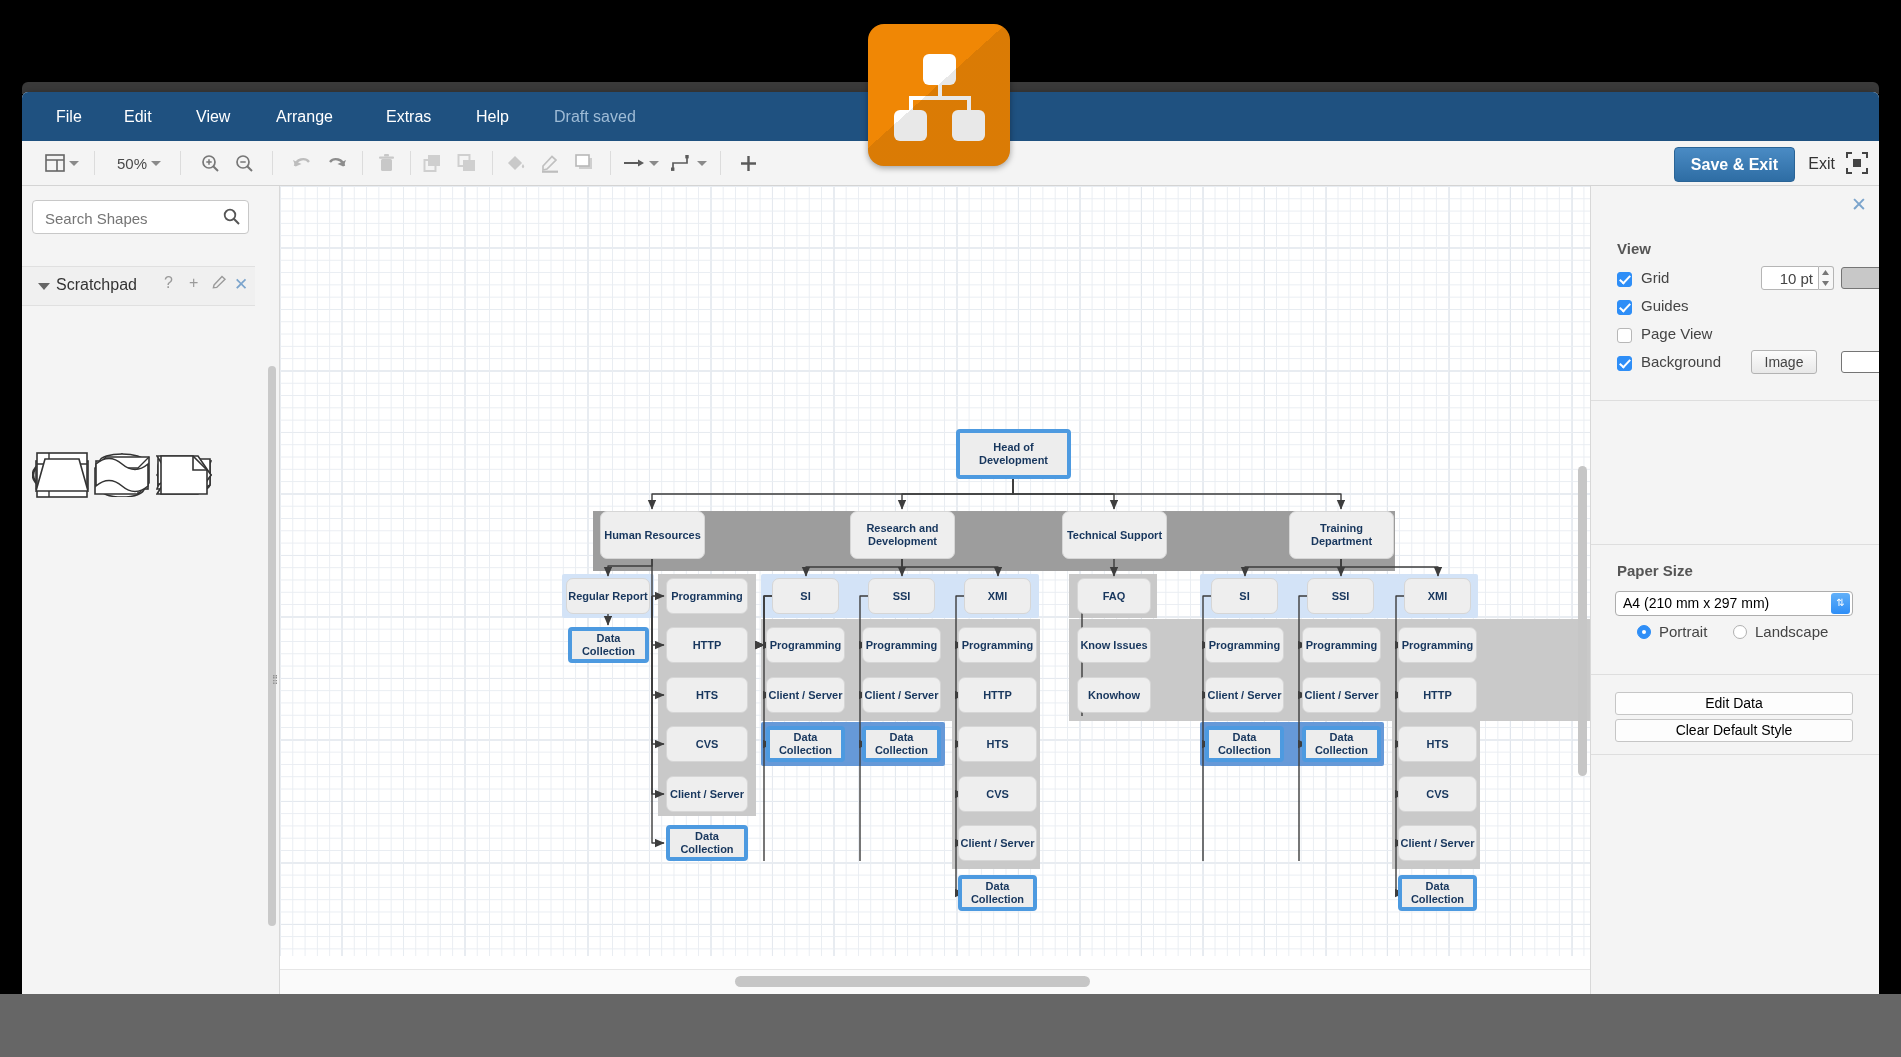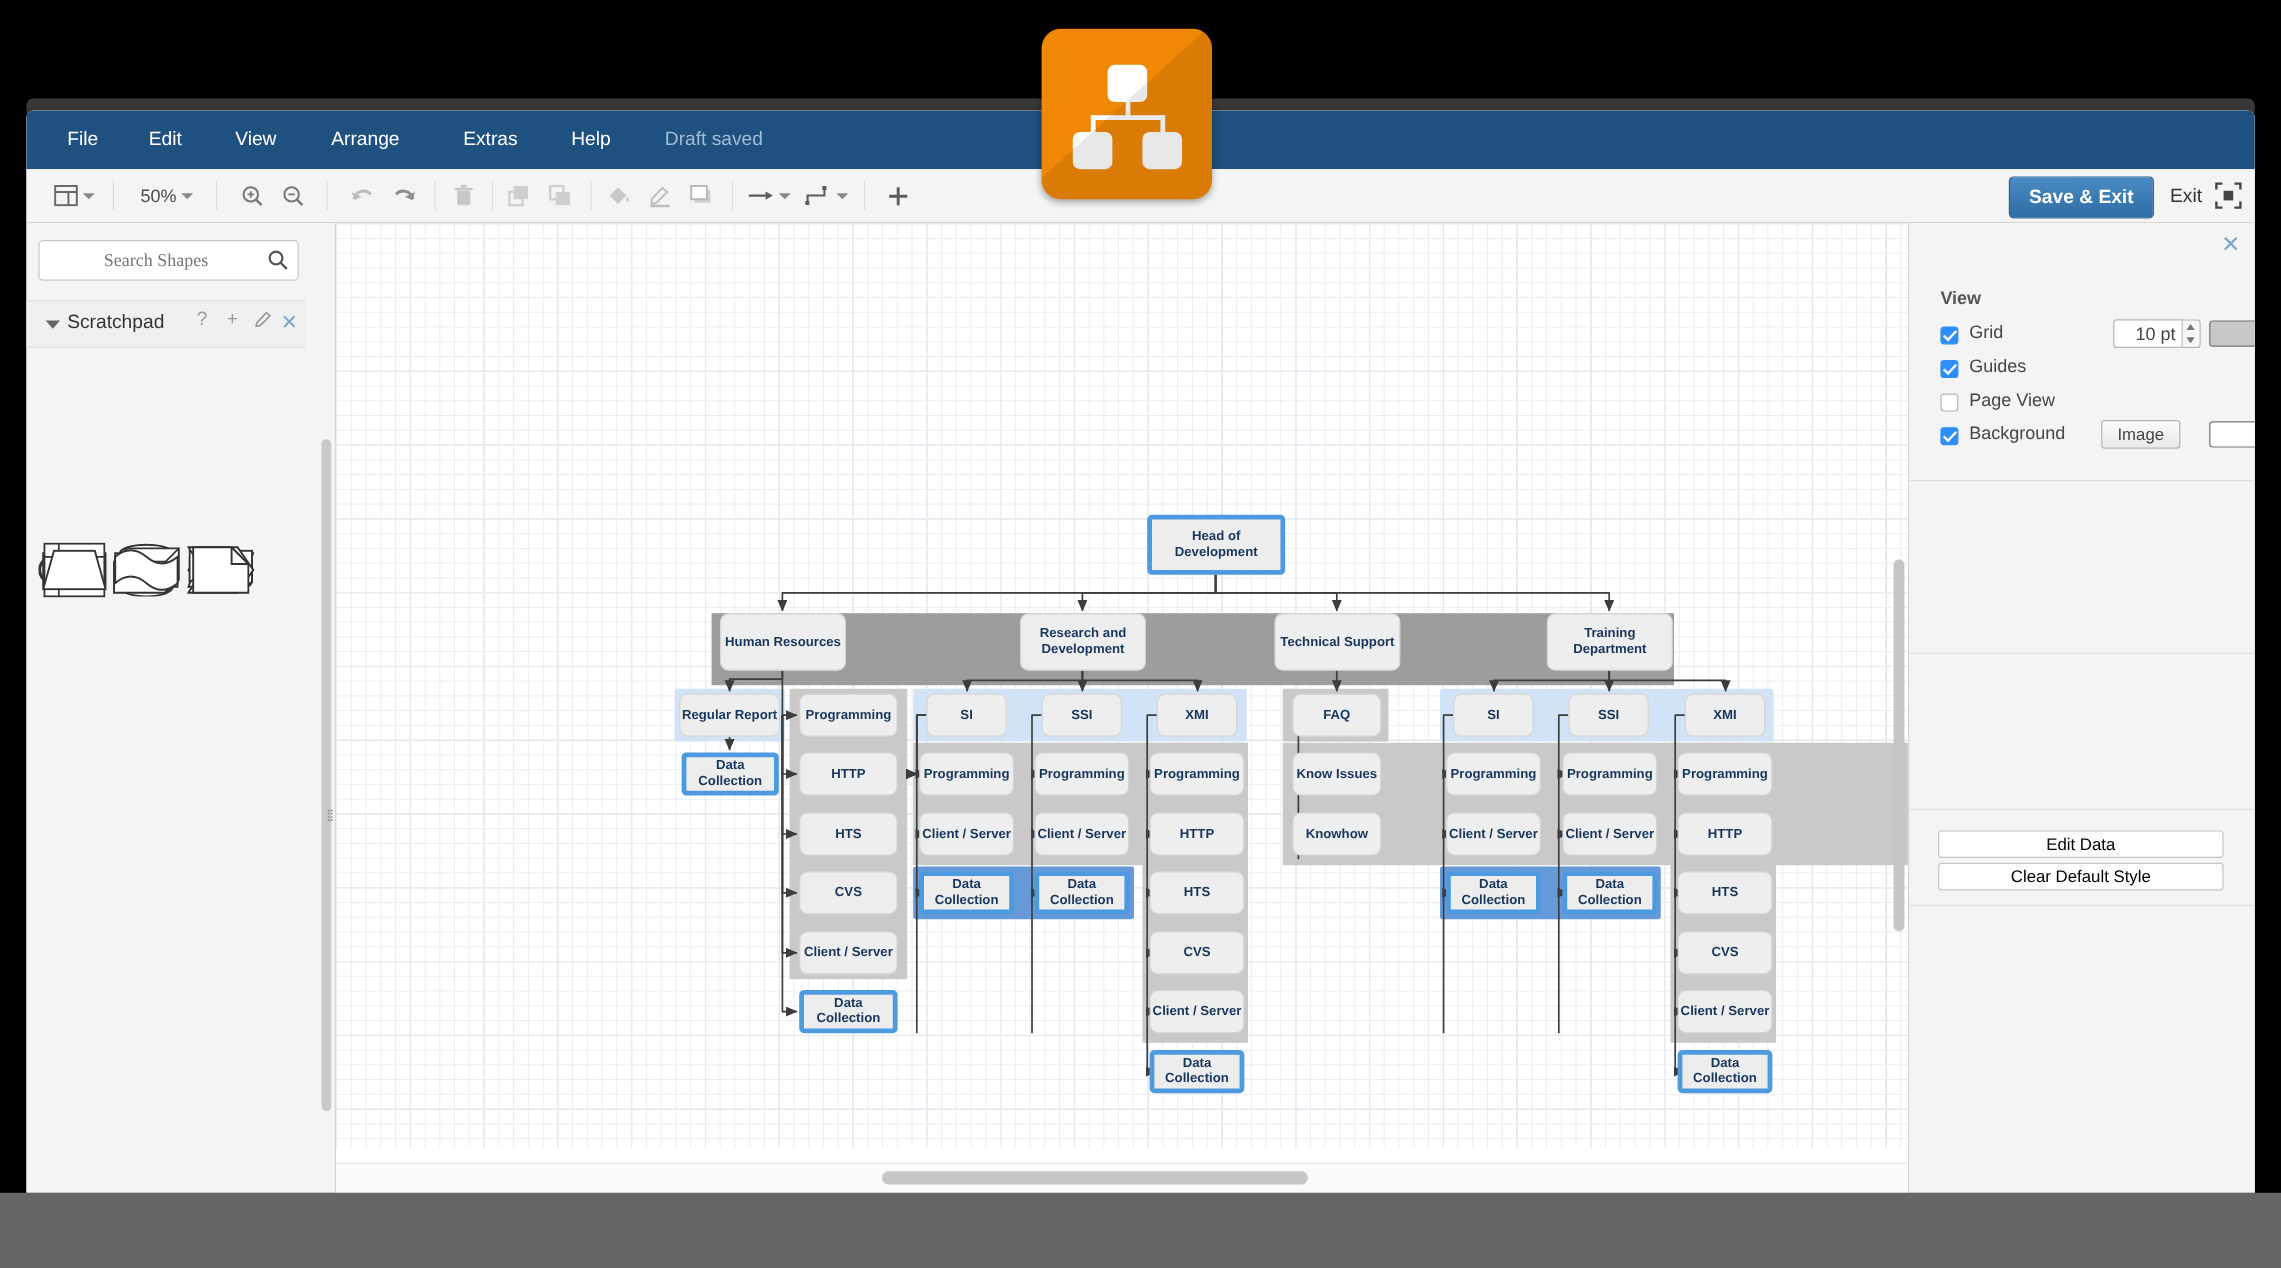--- a/index.html
+++ b/index.html
@@ -46,21 +46,21 @@
       color:#fff;font-size:16px;font-weight:bold;cursor:pointer;}
   #btn-exit{position:absolute;right:44px;top:6px;height:33px;line-height:33px;font-size:16px;color:#333;cursor:pointer;}
   #btn-fullscreen{position:absolute;right:10px;top:10px;width:24px;height:24px;cursor:pointer;}
 
   
   #sidebar{position:absolute;left:0;top:94px;width:257px;height:808px;background:#f4f4f4;
        border-right:1px solid #d8d8d8;}
   #search-wrap{position:absolute;left:10px;top:14px;width:215px;height:32px;background:#fff;
        border:1px solid #c8c8c8;border-radius:4px;}
   #search-input{position:absolute;left:10px;top:0;width:170px;height:32px;border:0;outline:0;
-       background:transparent;font-size:15px;color:#757575;font-family:Liberation Serif, serif;text-align:center;}
+       background:transparent;font-size:15px;color:#757575;font-family:Liberation Sans, sans-serif;}
   #search-icon{position:absolute;right:8px;top:7px;}
   .sb-header{position:absolute;left:0;width:233px;height:38px;background:#f0f0f0;
        border-top:1px solid #e0e0e0;border-bottom:1px solid #e0e0e0;}
   .sb-title{position:absolute;left:34px;top:9px;font-size:16px;color:#333;}
   .tri{position:absolute;left:16px;top:16px;width:0;height:0;border-left:6px solid transparent;
        border-right:6px solid transparent;border-top:7px solid #666;}
   .sb-act{position:absolute;top:7px;font-size:16px;color:#9a9a9a;cursor:pointer;}
   #scratchpad-drop{position:absolute;left:22px;top:124px;width:180px;height:52px;
        border:2px dotted #c6c6c6;border-radius:6px;color:#9b9b9b;font-size:16px;
        display:flex;align-items:center;justify-content:center;}
@@ -284,21 +284,21 @@
     <div id="search-wrap">
       <input id="search-input" placeholder="Search Shapes" style="">
       <span id="search-icon">
         <svg width="17" height="17" viewBox="0 0 17 17">
             <circle cx="7" cy="7" r="5.3" fill="none" stroke="#555" stroke-width="1.8"></circle>
             <line x1="10.8" y1="10.8" x2="16" y2="16" stroke="#555" stroke-width="2"></line>
           </svg>
       </span>
     </div>
 
-    <div class="sb-header" style="top:64px">
+    <div class="sb-header" style="top:80px">
       <span class="tri"></span>
       <span class="sb-title">Scratchpad</span>
       <span class="sb-act" style="left:142px">?</span>
       <span class="sb-act" style="left:167px">+</span>
       <span class="sb-act" style="left:190px">
         <svg width="15" height="15" viewBox="0 0 15 15">
             <path d="M2 11 L10 2.5 L13 5.2 L4.7 13.4 L1.4 13.8 Z" fill="none" stroke="#9a9a9a" stroke-width="1.4"></path>
           </svg>
       </span>
       <span class="sb-act" style="left:212px;color:#7ba4cc;font-size:17px">✕</span>
@@ -704,20 +704,35 @@
         <span id="bg-image-btn">Image</span>
         <span class="swatch" id="bg-color"></span>
       </div>
     </div>
 
     <div class="divider" style="top:214px"></div>
 
 
     <div class="divider" style="top:358px"></div>
 
+    <div class="rsec" style="top:376px">
+      <div class="rsec-title">Paper Size</div>
+      <div style="position:relative;height:32px">
+        <div id="paper-select">
+          <span>A4 (210 mm x 297 mm)</span>
+          <span id="paper-arrow">⇅</span>
+        </div>
+      </div>
+      <div style="position:relative;height:28px;margin-left:46px;font-size:15px;color:#444">
+        <span class="radio on" style="left:0"></span>
+        <span style="position:absolute;left:22px;top:0">Portrait</span>
+        <span class="radio" style="left:96px"></span>
+        <span style="position:absolute;left:118px;top:0">Landscape</span>
+      </div>
+    </div>
 
     <div class="divider" style="top:488px"></div>
 
     <div class="rbtn" style="top:506px">Edit Data</div>
     <div class="rbtn" style="top:533px">Clear Default Style</div>
 
     <div class="divider" style="top:568px"></div>
   </div>
 </div>
 

